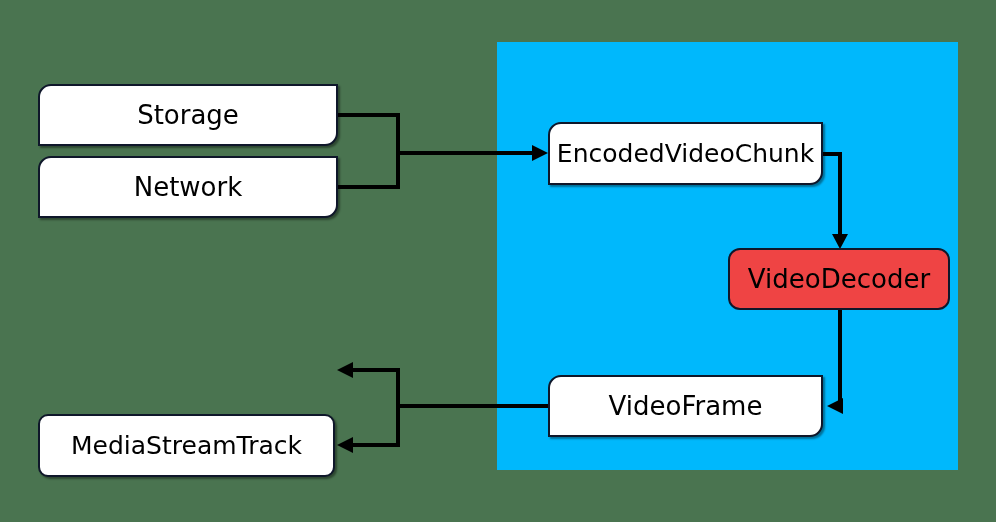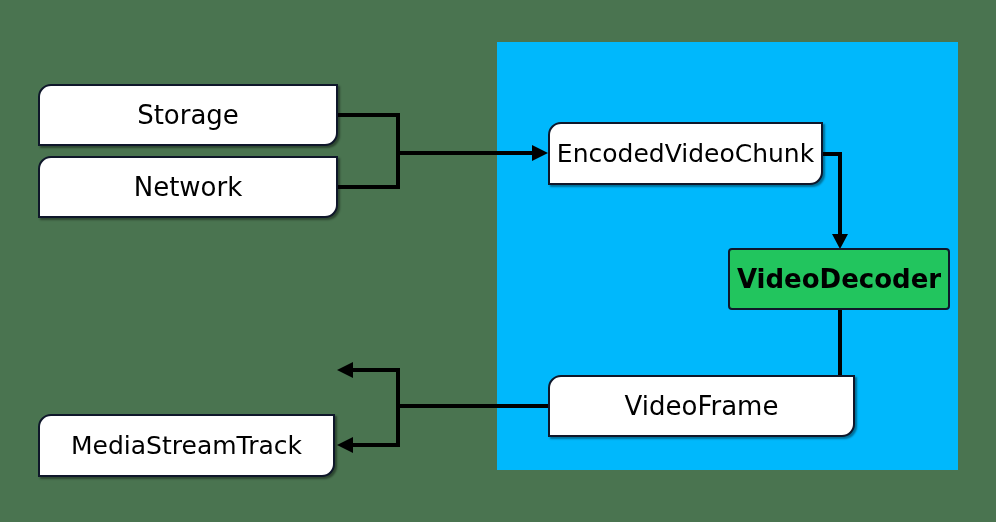--- a/index.html
+++ b/index.html
@@ -25,32 +25,31 @@
     box-shadow: 2px 2px 2px rgba(0,0,0,0.40);
     display: flex;
     align-items: center;
     justify-content: center;
     color: #000000;
     font-size: 26px;
     box-sizing: border-box;
     white-space: nowrap;
   }
   .node.decoder {
-    background: #22c55e;
-    border-radius: 4px;
+    background: #ef4444;
+    border-radius: 12px;
     box-shadow: none;
-    font-weight: bold;
   }
   #node-storage   { left: 38px;  top: 84px;  width: 300px; height: 62px; }
   #node-network   { left: 38px;  top: 156px; width: 300px; height: 62px; }
   #node-canvas    { left: 38px;  top: 339px; width: 297px; height: 63px; }
-  #node-mst       { left: 38px;  top: 414px; width: 297px; height: 63px; font-size: 25px; }
+  #node-mst       { left: 38px;  top: 414px; width: 297px; height: 63px; font-size: 25px; border-radius: 10px; }
   #node-evc       { left: 548px; top: 122px; width: 275px; height: 63px; font-size: 25px; }
   #node-decoder   { left: 728px; top: 248px; width: 222px; height: 62px; }
-  #node-vframe    { left: 548px; top: 375px; width: 307px; height: 62px; }
+  #node-vframe    { left: 548px; top: 375px; width: 275px; height: 62px; }
 
   .h, .v { position: absolute; background: #000000; }
   .h { height: 4px; }
   .v { width: 4px; }
 
   #ln-storage-out  { left: 336px; top: 113px; width: 62px; }
   #ln-network-out  { left: 336px; top: 185px; width: 62px; }
   #ln-left-merge   { left: 396px; top: 113px; height: 76px; }
   #ln-to-evc       { left: 400px; top: 151px; width: 134px; }
   #ln-evc-out      { left: 823px; top: 152px; width: 19px; }

